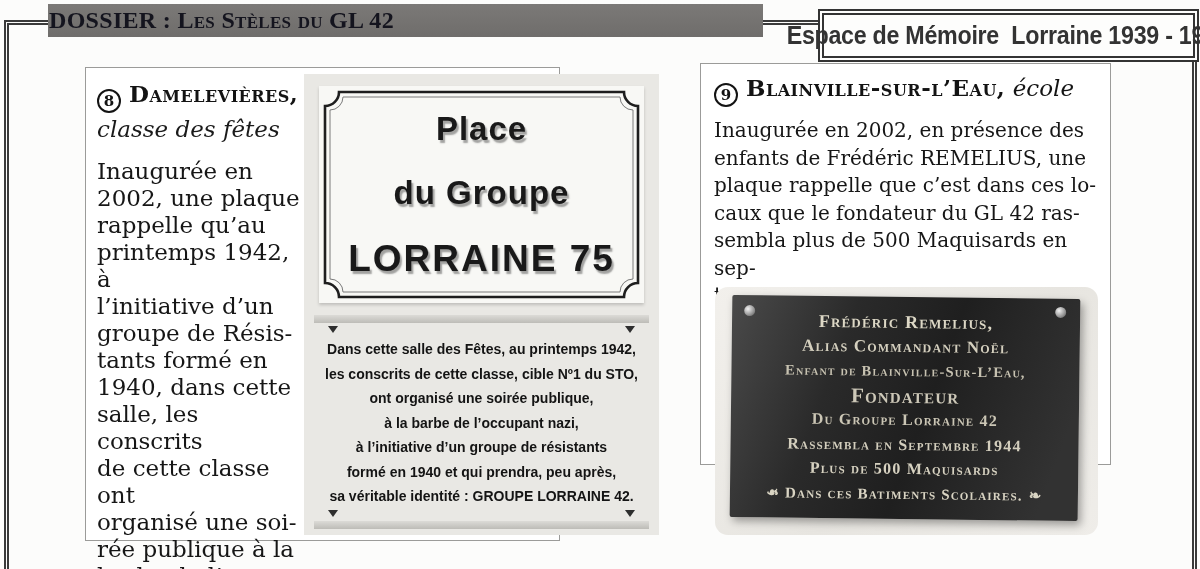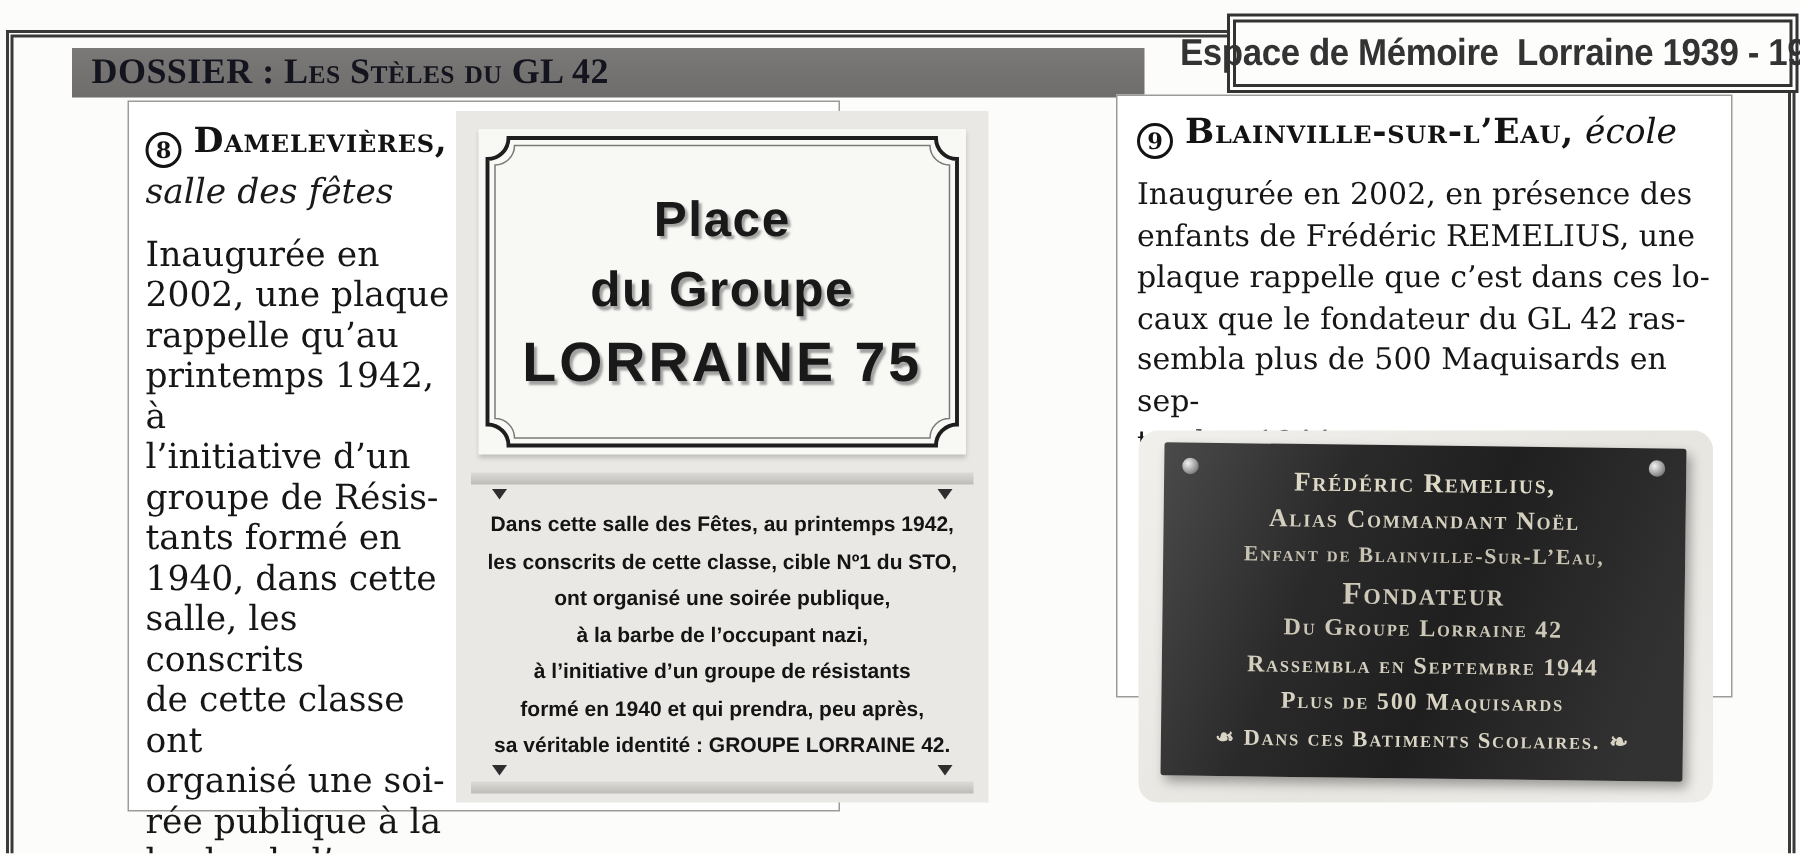--- a/index.html
+++ b/index.html
@@ -13,21 +13,21 @@
   
   .outer-frame {
     position:absolute; left:4px; top:20px; right:3px; bottom:-14px;
     border:5px double #3a3a3a;
   }
 
   
   .header-bar {
     position:absolute; left:48px; top:4px; width:715px; height:33px;
     background:linear-gradient(180deg,#7b7977,#6f6d6b);
-    display:flex; align-items:center; padding-left:13px;margin-top:28px;
+    display:flex; align-items:center; padding-left:1px;
   }
   .header-bar .t {
     font-family:"Liberation Serif", serif; font-weight:bold;
     font-size:24px; color:#14141e; white-space:pre; letter-spacing:.3px;
   }
   .header-bar .sc { font-variant:small-caps; }
 
   
   .masthead {
     position:absolute; left:822px; top:13px; width:373px; height:45px;
@@ -36,21 +36,21 @@
     display:flex; align-items:center; justify-content:center;
   }
   .masthead .t {
     font-family:"Liberation Sans", sans-serif; font-weight:bold;
     font-size:25px; color:#333; transform:scaleX(.93); white-space:pre;
     letter-spacing:-.3px;
   }
 
   .panel { position:absolute; background:#fff; border:1px solid #9b9b99; }
   #left-panel  { left:85px;  top:67px; width:475px; height:474px; }
-  #right-panel { left:700px; top:63px; width:411px; height:402px;margin-left:44px; }
+  #right-panel { left:700px; top:63px; width:411px; height:402px; }
 
   .heading { font-size:23px; color:#131313; white-space:nowrap; }
   .circle-num {
     display:inline-flex; align-items:center; justify-content:center;
     width:24px; height:24px; border:2px solid #131313; border-radius:50%;
     font-size:15px; font-weight:bold; vertical-align:-4px; margin-right:8px;
   }
   .sc-title { font-variant:small-caps; font-weight:bold; letter-spacing:.5px; }
   .it { font-style:italic; }
 
@@ -66,21 +66,21 @@
     position:absolute; left:218px; top:6px; width:355px; height:461px;
     background:#e9e8e4;
   }
   .street-sign {
     position:absolute; left:15px; top:12px; width:325px; height:217px;
     background:#f8f8f5; box-shadow:0 2px 3px rgba(0,0,0,.18);
   }
   .street-sign svg { position:absolute; inset:0; width:100%; height:100%; }
   .sign-text {
     position:absolute; inset:0; display:flex; flex-direction:column;
-    align-items:center; justify-content:center; gap:9px;
+    align-items:center; justify-content:center; gap:26px;
     font-family:"Liberation Sans", sans-serif; font-weight:bold;
     color:#191919; letter-spacing:1px;
     text-shadow:2px 2.5px 1.5px rgba(55,55,55,.45);
   }
   .sign-l1, .sign-l2 { font-size:33px; }
   .sign-l3 { font-size:37px; letter-spacing:2px; }
 
   .strip {
     position:absolute; left:10px; width:335px; height:8px;
     background:linear-gradient(#dcdbd7,#bdbcb7);
@@ -155,21 +155,21 @@
 
   <div class="masthead">
     <div class="t">Espace de Mémoire  Lorraine 1939 - 1945</div>
   </div>
 
   <div class="panel" id="left-panel">
     <div class="left-text">
       <div class="heading">
         <span class="circle-num">8</span><span class="sc-title">Damelevières,</span>
       </div>
-      <div class="subtitle">salle des fêtes</div>
+      <div class="subtitle">classe des fêtes</div>
       <div class="body-text">Inaugurée en
 2002, une plaque
 rappelle qu’au
 printemps 1942, à
 l’initiative d’un
 groupe de Résis-
 tants formé en
 1940, dans cette
 salle, les conscrits
 de cette classe ont

